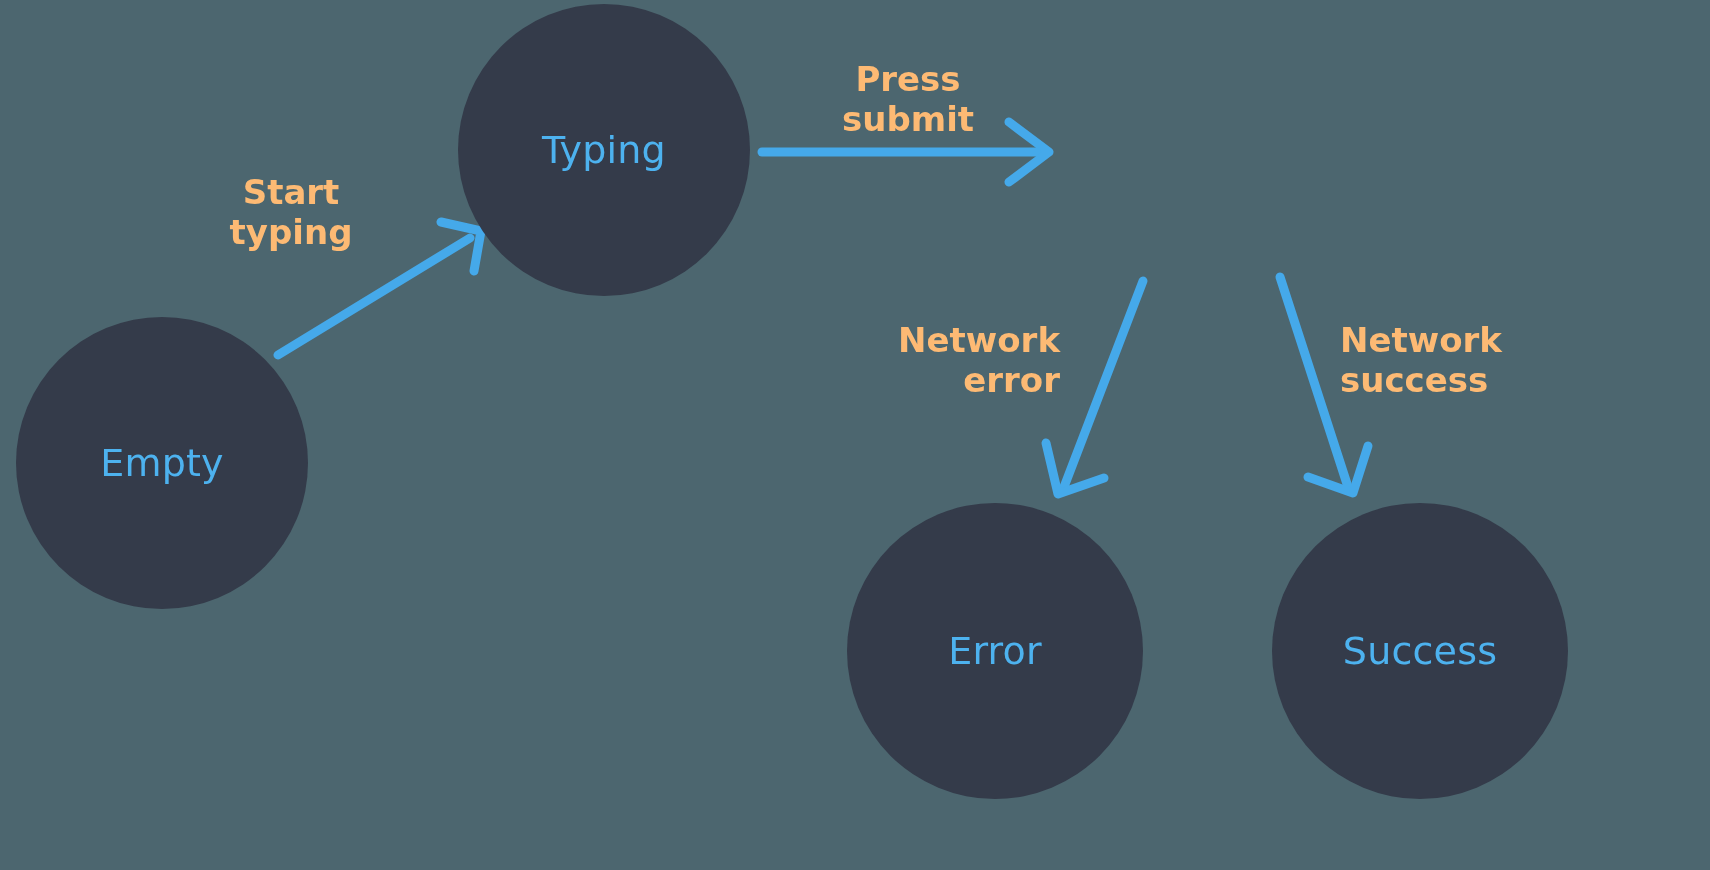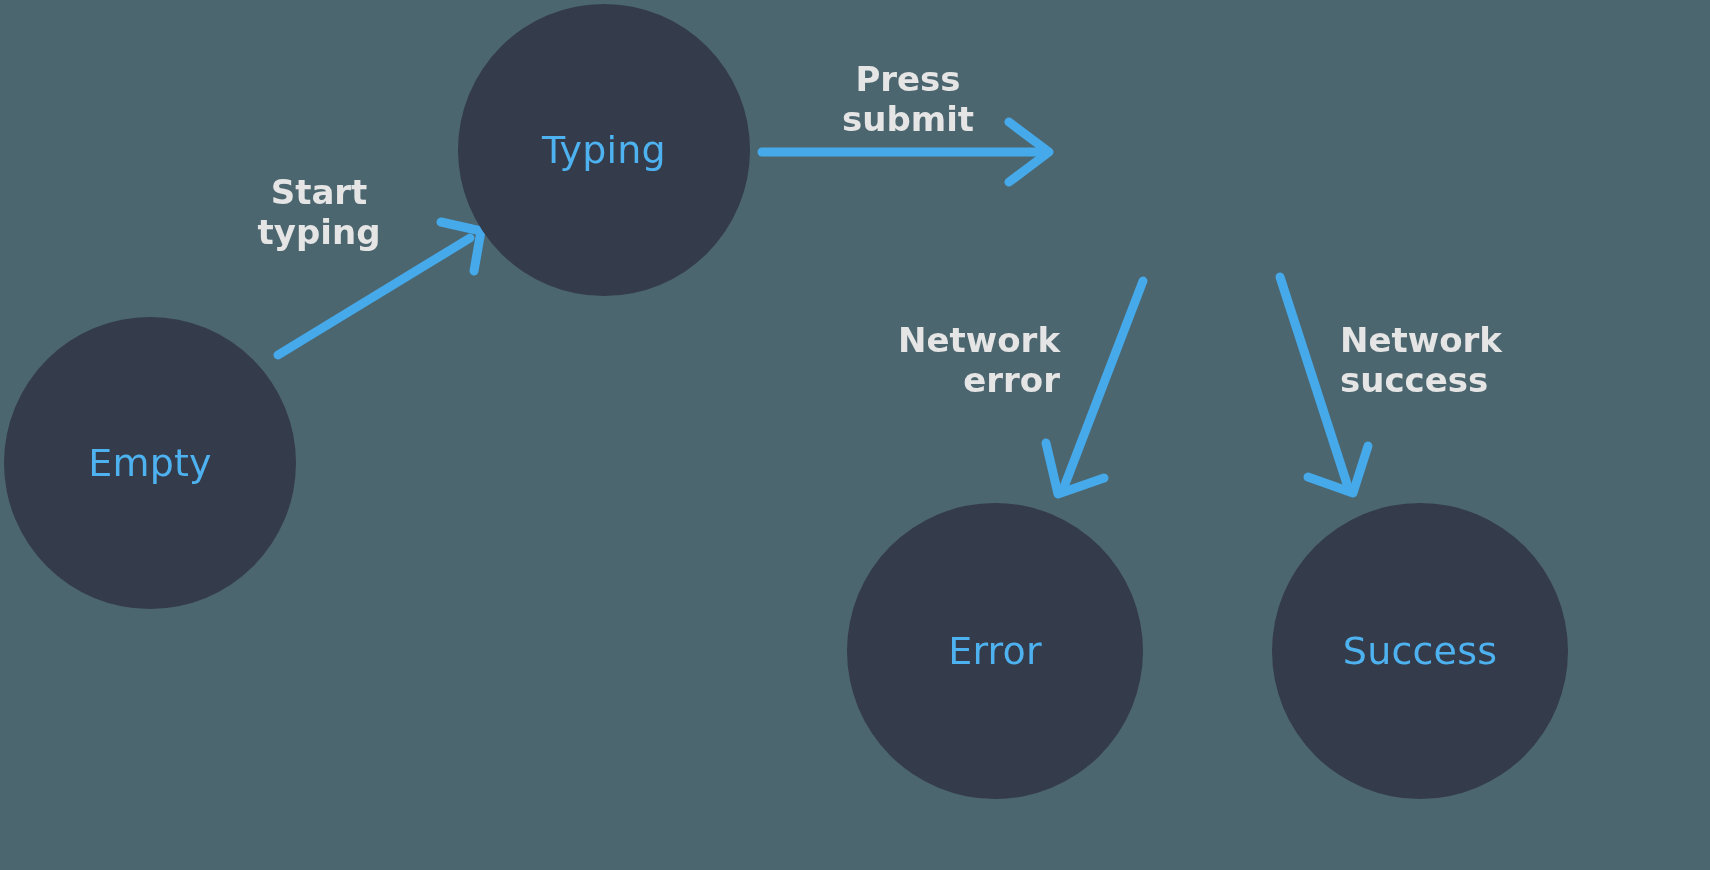--- a/index.html
+++ b/index.html
@@ -40,21 +40,21 @@
     color: #4db2ef;
     font-size: 38px;
     font-weight: 400;
     letter-spacing: 0.2px;
     line-height: 1;
     white-space: nowrap;
     text-align: center;
   }
   .edge-label {
     position: absolute;
-    color: #e5e5e5;
+    color: #fdba74;
     font-size: 34px;
     font-weight: 700;
     line-height: 1.18;
     white-space: pre-line;
   }
   .edge-label.align-center { text-align: center; }
   .edge-label.align-right  { text-align: right; }
   .edge-label.align-left   { text-align: left; }
 </style>
 </head>
@@ -78,38 +78,38 @@
       <line x1="1143" y1="281" x2="1064" y2="487" stroke="#45a9ea" stroke-width="9" stroke-linecap="round"></line>
       <polyline points="1046,443 1058,494 1104,478" fill="none" stroke="#45a9ea" stroke-width="9" stroke-linecap="round" stroke-linejoin="round"></polyline>
     </g>
 
     <g>
       <line x1="1280" y1="277" x2="1348" y2="487" stroke="#45a9ea" stroke-width="9" stroke-linecap="round"></line>
       <polyline points="1308,477 1353,493 1368,446" fill="none" stroke="#45a9ea" stroke-width="9" stroke-linecap="round" stroke-linejoin="round"></polyline>
     </g>
   </svg>
 
-  <div class="state-node" style="left:4px; top:317px; width:292px; height:292px;">
+  <div class="state-node" style="left:16px; top:317px; width:292px; height:292px;">
     <span class="state-node-label">Empty</span>
   </div>
 
   <div class="state-node" style="left:458px; top:4px; width:292px; height:292px;">
     <span class="state-node-label">Typing</span>
   </div>
 
 
   <div class="state-node" style="left:847px; top:503px; width:296px; height:296px;">
     <span class="state-node-label">Error</span>
   </div>
 
   <div class="state-node" style="left:1272px; top:503px; width:296px; height:296px;">
     <span class="state-node-label">Success</span>
   </div>
 
-  <div class="edge-label align-center" style="left:254px; top:172px; width:130px;">Start
+  <div class="edge-label align-center" style="left:226px; top:172px; width:130px;">Start
 typing</div>
 
   <div class="edge-label align-center" style="left:786px; top:59px; width:244px;">Press submit</div>
 
   <div class="edge-label align-right" style="left:855px; top:320px; width:205px;">Network
 error</div>
 
   <div class="edge-label align-left" style="left:1340px; top:320px; width:220px;">Network
 success</div>
 

